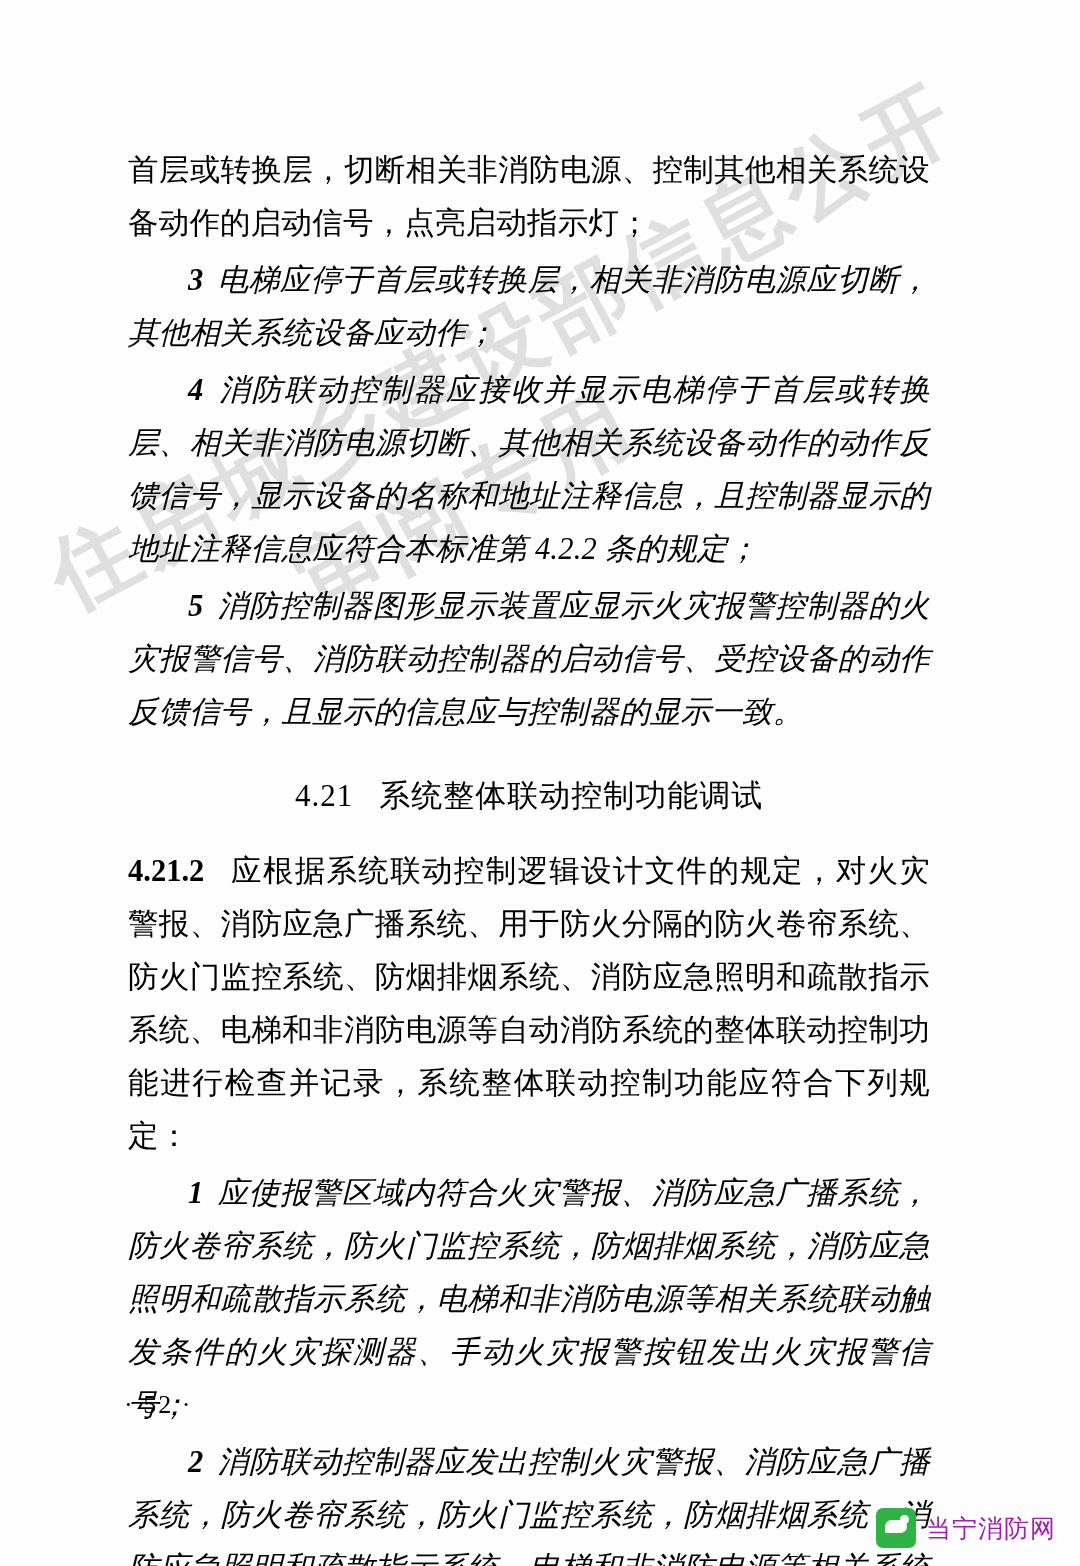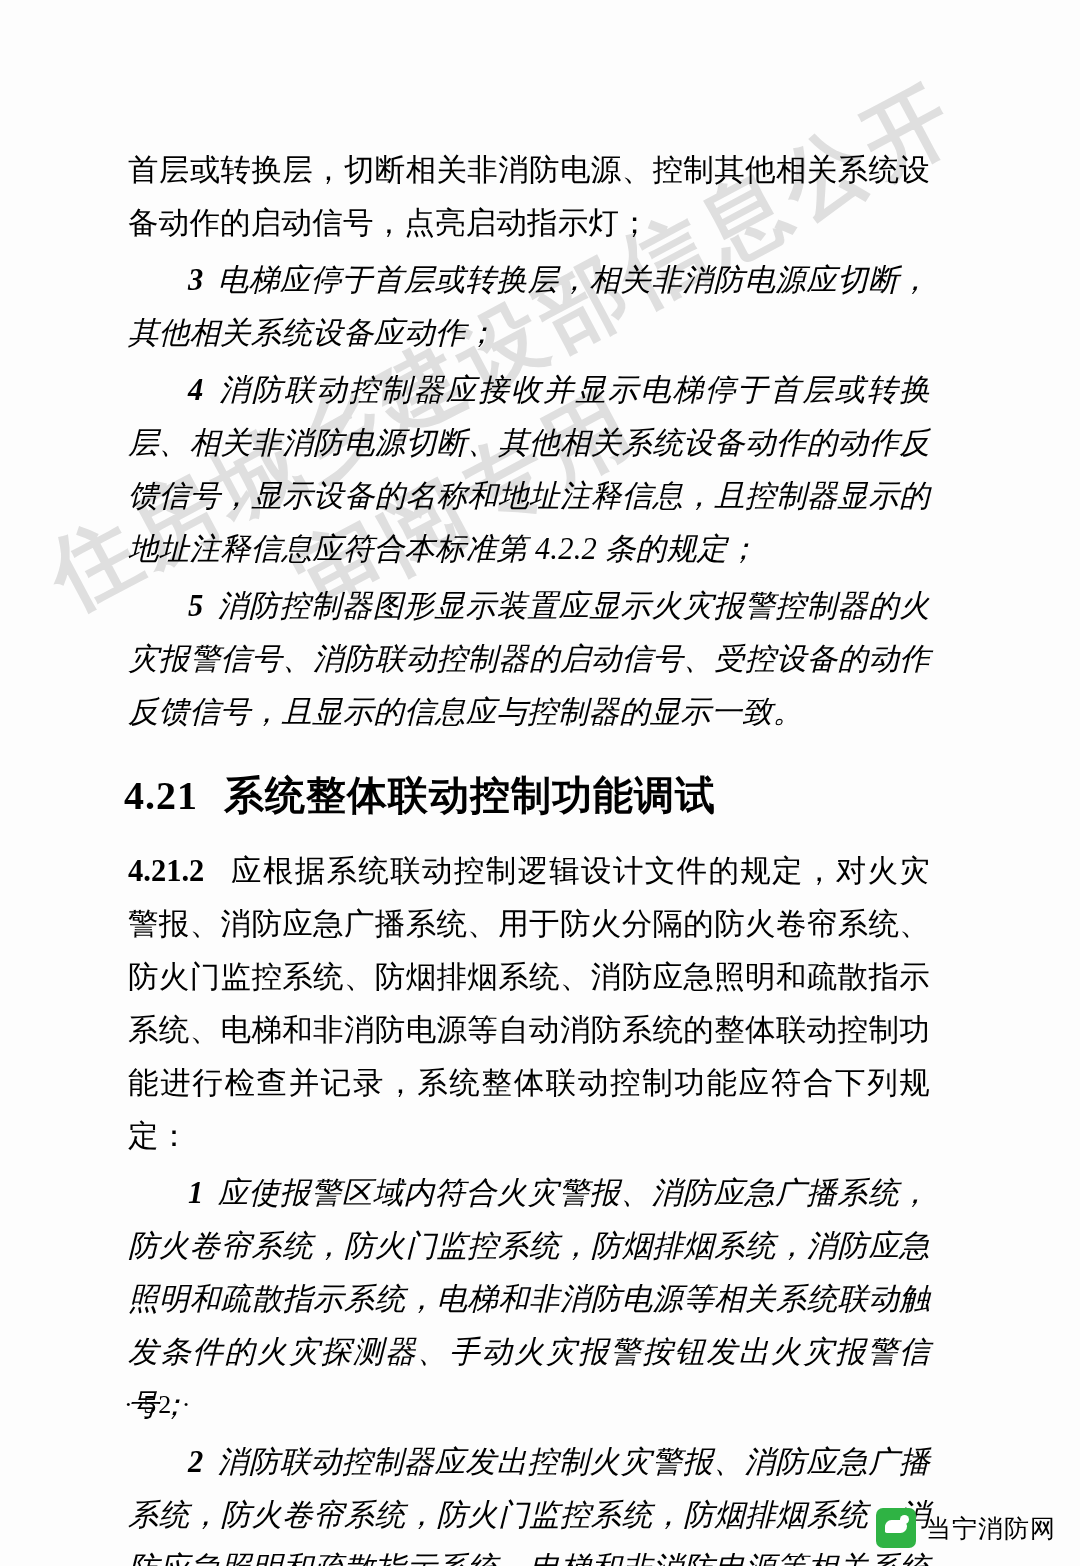--- a/index.html
+++ b/index.html
@@ -39,23 +39,23 @@
   .indent {
     text-indent: 60px;
     font-style: italic;
   }
   .itemnum {
     font-family: "Liberation Serif", serif;
     font-weight: bold;
     padding-right: 14px;
   }
   .heading {
-    text-align: left;
-    font-size: 40px;
-    font-weight: bold;
+    text-align: center;
+    font-size: 31px;
+    font-weight: normal;
     letter-spacing: 1px;
     margin: 34px 0 26px 0;
     line-height: 46px;
   }
   .heading .sp {
     display: inline-block;
     width: 26px;
   }
   .clausenum {
     font-weight: bold;
@@ -123,21 +123,21 @@
   .brand .logo:after {
     content: "";
     position: absolute;
     left: 24px; top: 7px;
     width: 9px; height: 9px;
     border-radius: 50%;
     background: #ffffff;
   }
   .brand .btext {
     font-size: 25px;
-    color: #000000;
+    color: #a21caf;
     font-family: "Liberation Sans", sans-serif;
     letter-spacing: 1px;
   }
 </style>
 </head>
 <body>
 
 <div class="page">
 
   <div class="watermark">

